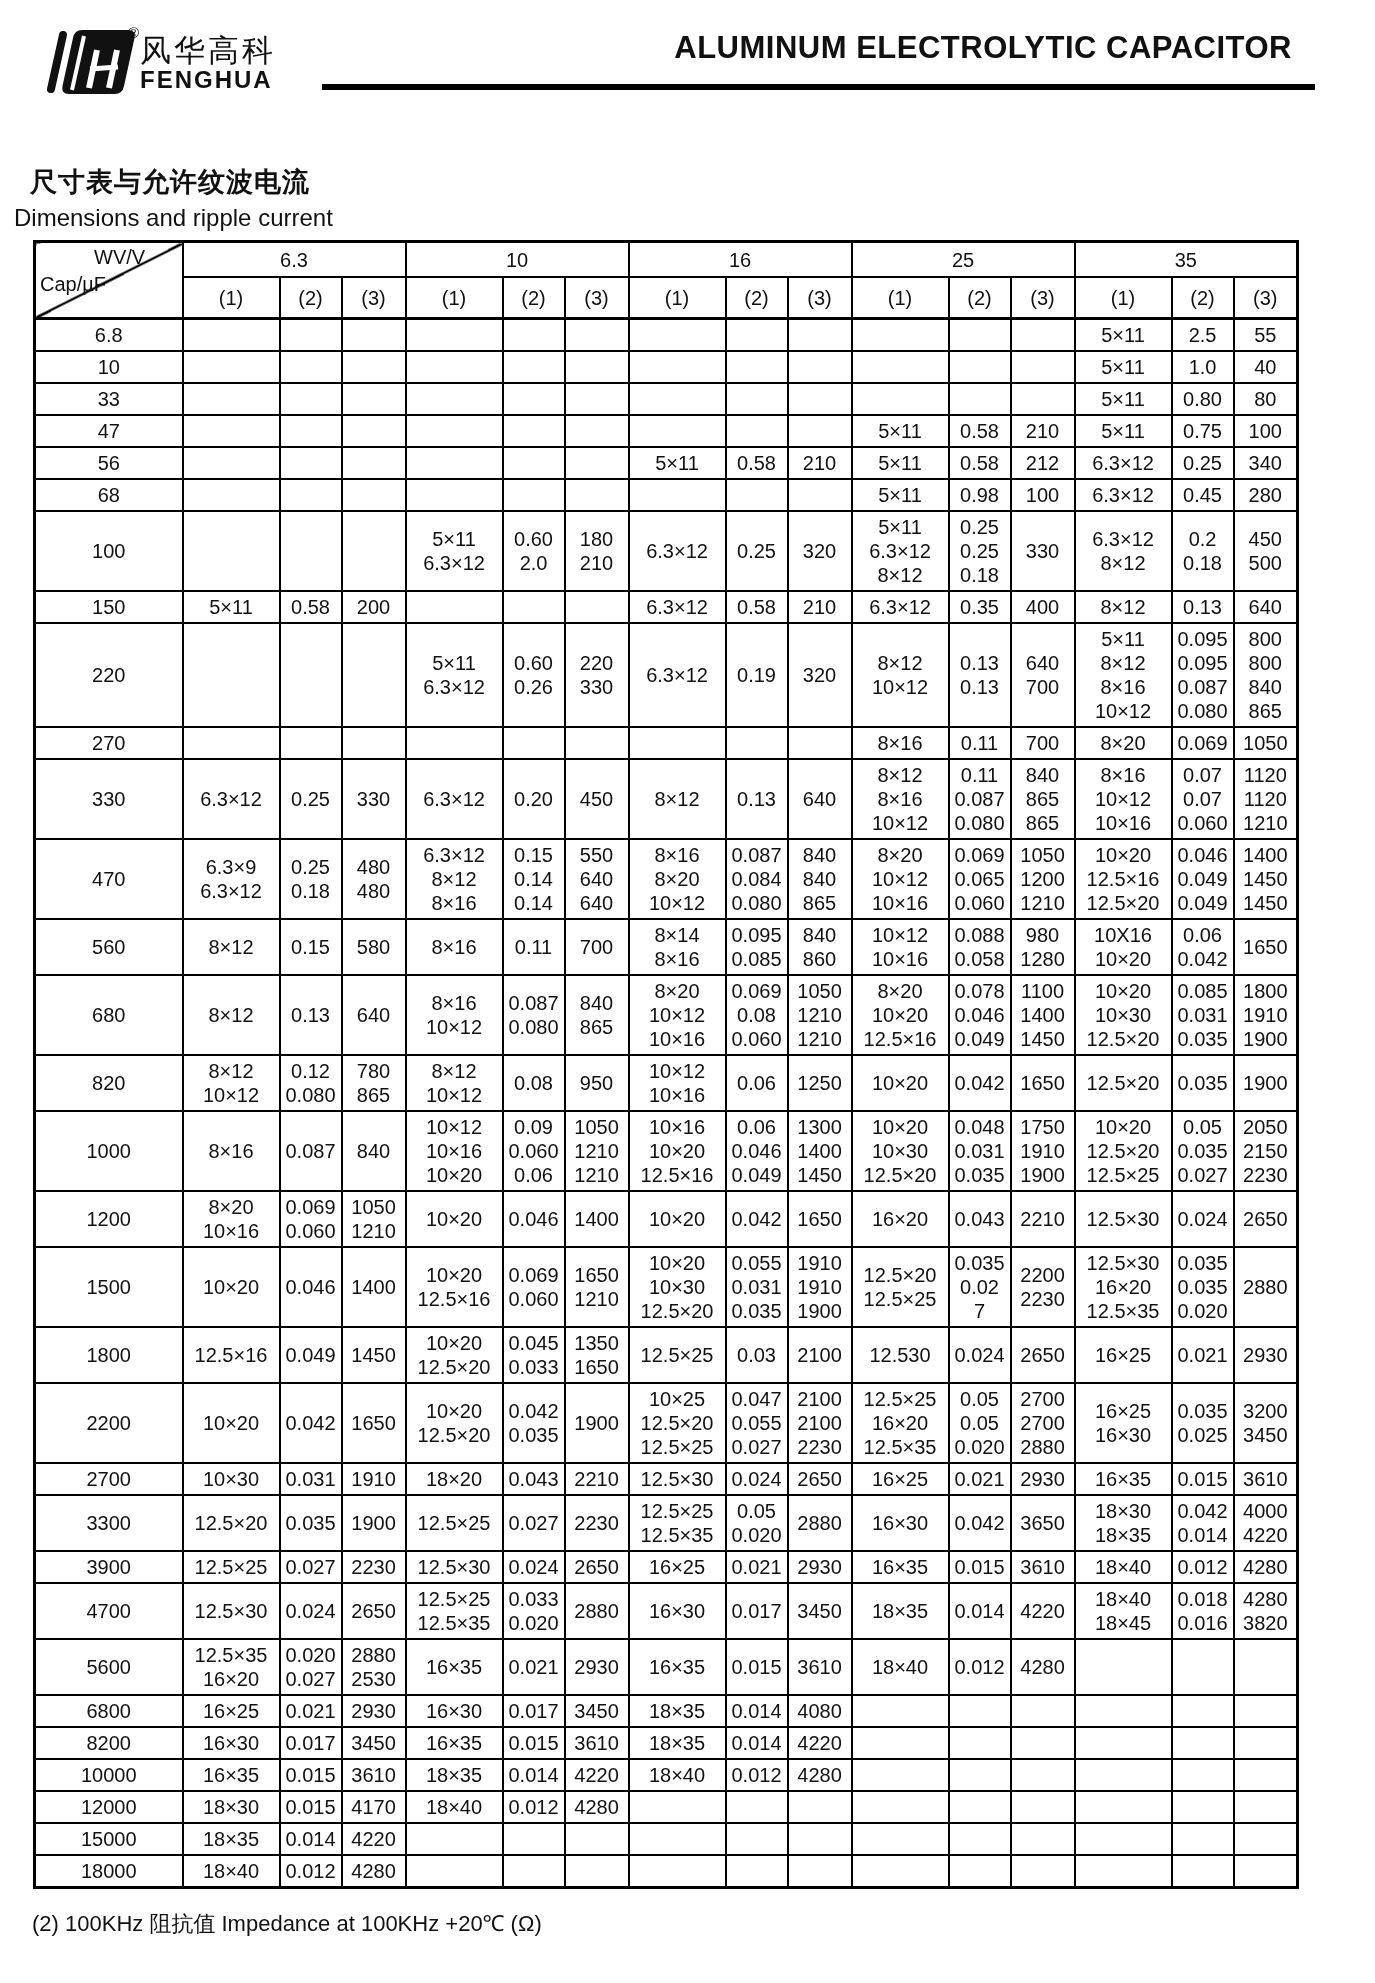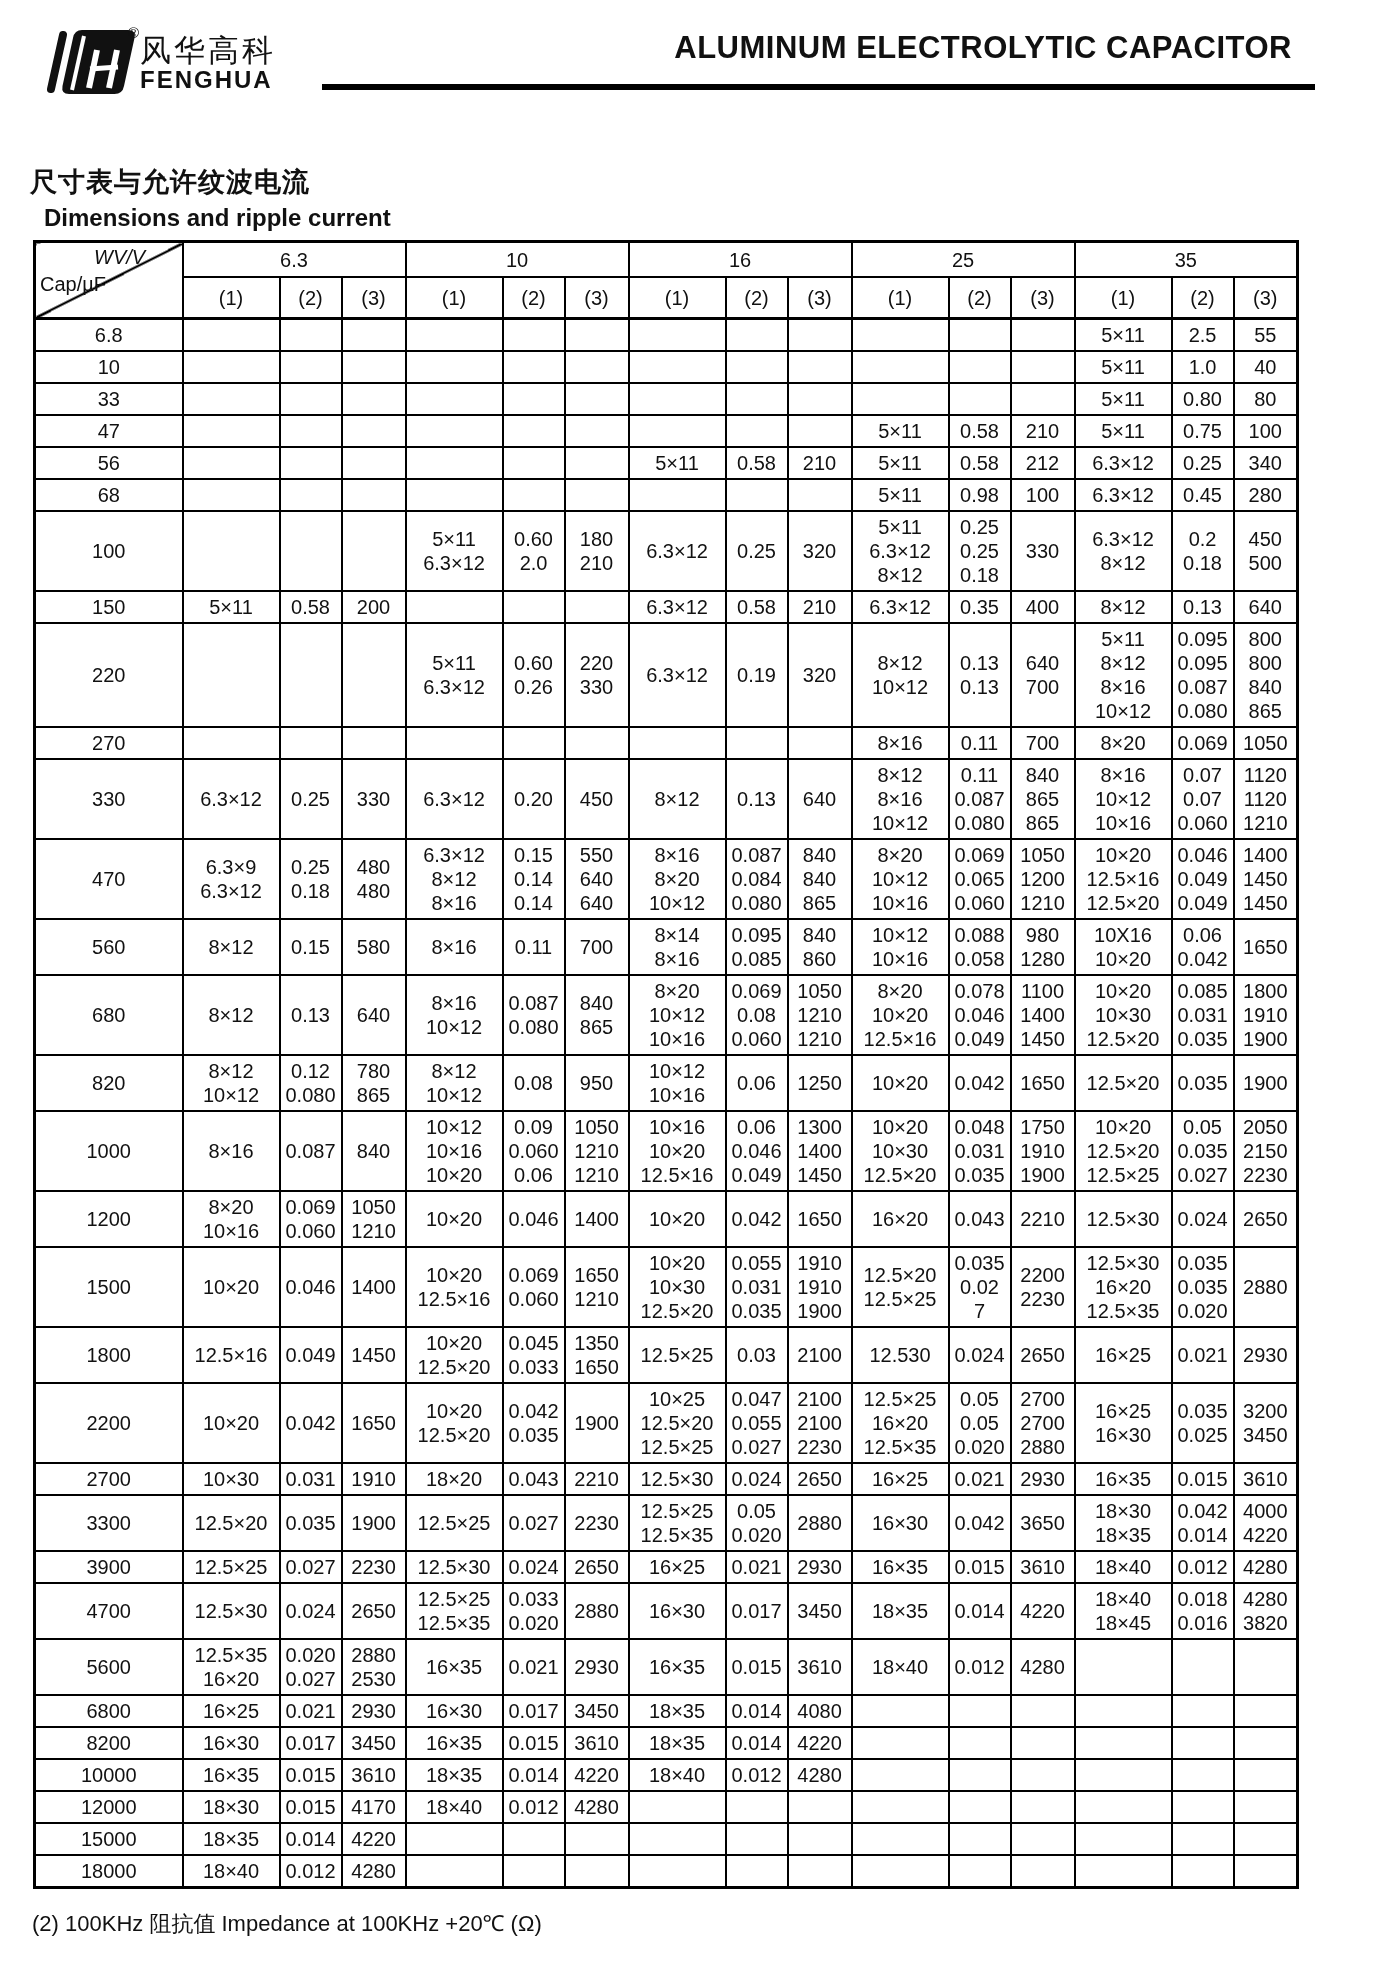--- a/index.html
+++ b/index.html
@@ -17,21 +17,21 @@
   .hdr { position: relative; height: 140px; }
   .logo-mark { position: absolute; left: 44px; top: 28px; }
   .reg-mark { position: absolute; left: 128px; top: 24px; font-size: 15px; }
   .brand-cn { position: absolute; left: 140px; top: 30px; font-size: 31px; font-weight: 400; letter-spacing: 3px; }
   .brand-en { position: absolute; left: 140px; top: 66px; font-size: 24px; font-weight: 600; letter-spacing: 2px; }
   .page-title { position: absolute; right: 83px; top: 30px; font-size: 31px; font-weight: 700; letter-spacing: 0.5px; white-space: nowrap; }
   .title-rule { position: absolute; left: 322px; top: 84px; width: 993px; height: 6px; background: #000; }
 
   
   .sec-cn { margin: 24px 0 4px 30px; font-size: 27px; font-weight: 700; letter-spacing: 1px; }
-  .sec-en { margin: 0 0 8px 44px; font-size: 24px; font-weight: 700; }
+  .sec-en { margin: 0 0 8px 14px; font-size: 24px; font-weight: 400; }
 
   
   table.dim {
     border-collapse: collapse;
     table-layout: fixed;
     width: 1263px;
     margin-left: 33px;
     border: 3px solid #000;
   }
   table.dim th, table.dim td {
@@ -50,21 +50,21 @@
 
   th.corner {
     position: relative;
     padding: 0;
     background: linear-gradient(to bottom right,
       transparent calc(50% - 1.2px),
       #000 calc(50% - 1.2px),
       #000 calc(50% + 1.2px),
       transparent calc(50% + 1.2px));
   }
-  th.corner .c-top { position: absolute; top: 2px; left: 58px; font-style: italic; }
+  th.corner .c-top { position: absolute; top: 2px; left: 58px; }
   th.corner .c-bot { position: absolute; bottom: 21px; left: 4px; }
 
   
   .notes { margin: 18px 0 0 32px; }
   .notes p { font-size: 22px; margin: 0 0 17px 0; }
 </style>
 </head>
 <body>
 
 <div class="page">

